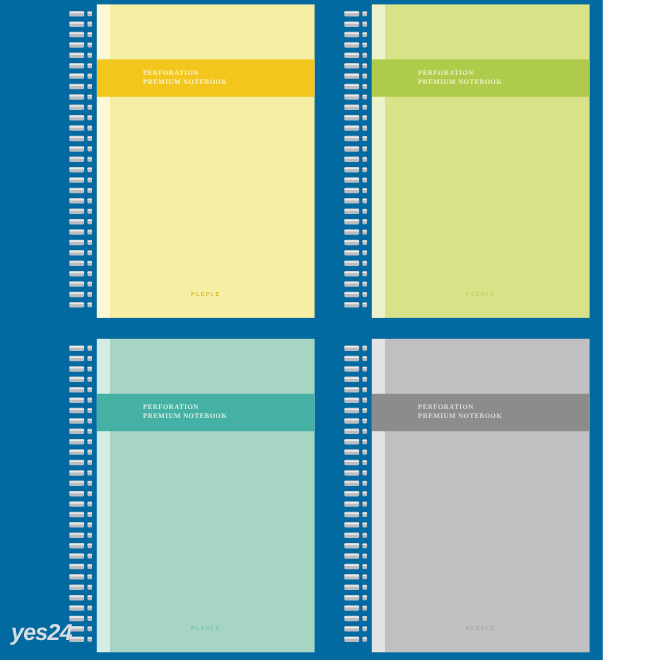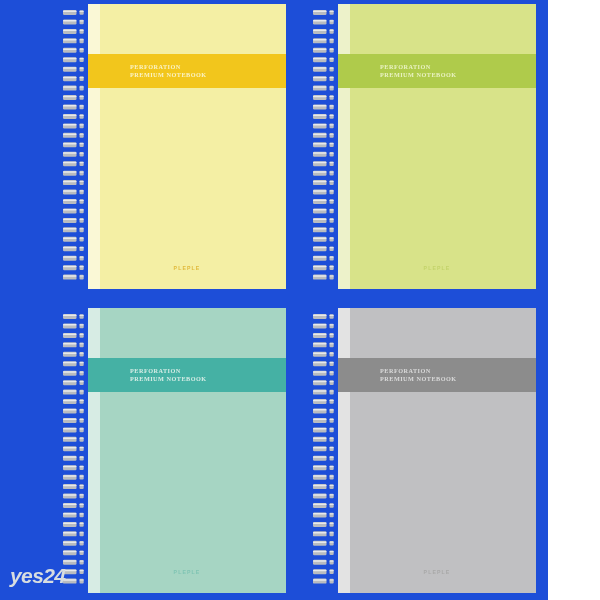--- a/index.html
+++ b/index.html
@@ -12,21 +12,21 @@
     height: 600px;
     font-family: "Liberation Serif", serif;
     overflow: hidden;
     position: relative;
   }
 
   #stage {
     position: relative;
     width: 548px;
     height: 600px;
-    background: #1d4ed8;
+    background: #0369a1;
   }
 
   
   .notebook {
     position: absolute;
     box-sizing: border-box;
   }
 
   
   .cover {

